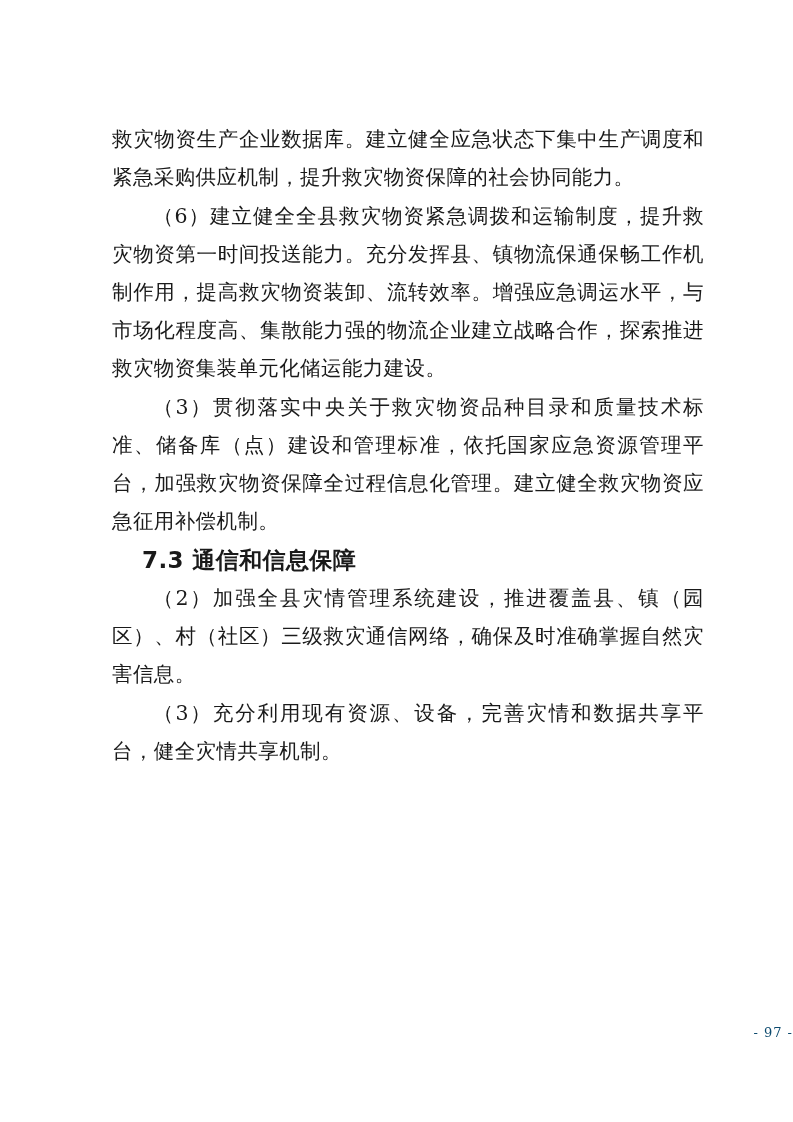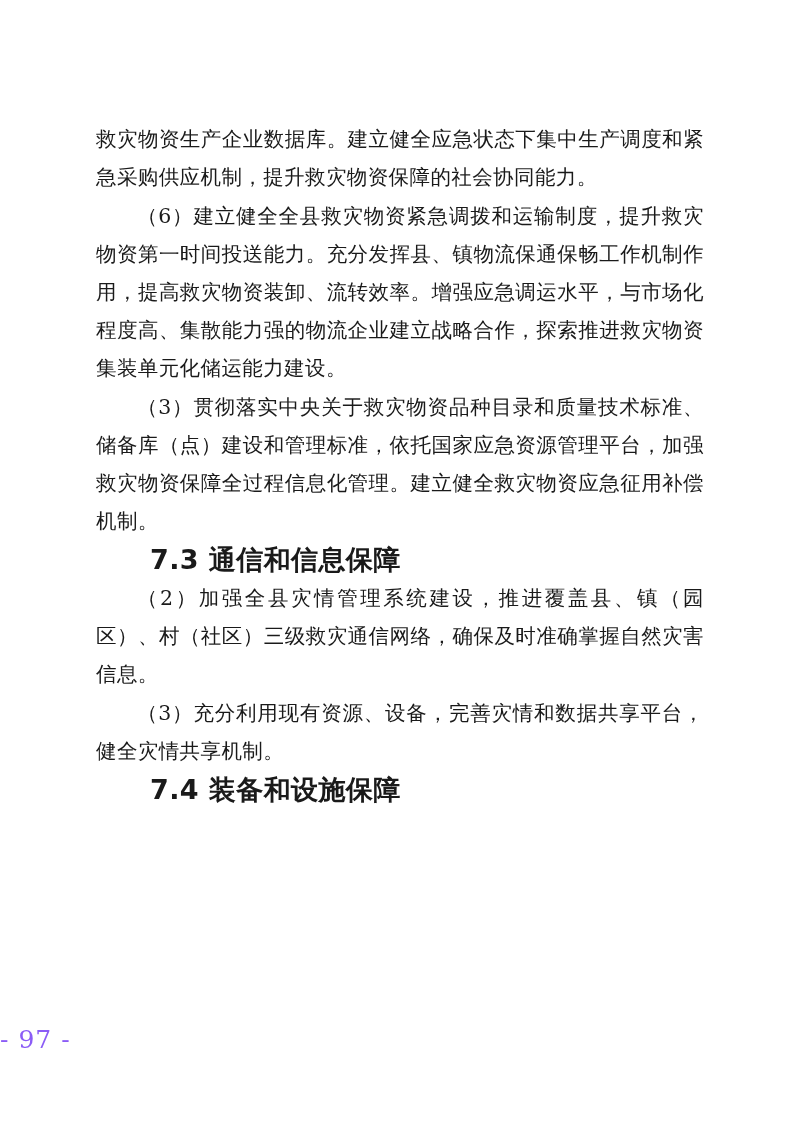--- a/index.html
+++ b/index.html
@@ -23,58 +23,57 @@
     background: #ffffff;
     overflow: hidden;
   }
   .content {
     position: absolute;
     left: 96px;
     top: 120px;
     width: 608px;
   }
   .para {
-    margin: 0 0 1px 0;
+    margin: 0 0 1px 16px;
     font-size: 20.5px;
     line-height: 38px;
     letter-spacing: 0.4px;
     text-align: justify;
     text-justify: inter-ideograph;
     text-indent: 2em;
   }
   .para.noindent {
     text-indent: 0;
   }
   .heading {
     margin: 0;
-    font-size: 27px;
+    font-size: 23px;
     line-height: 38px;
     letter-spacing: 0.4px;
     text-indent: 2em;
     font-weight: bold;
     font-family: "DejaVu Sans", "Liberation Sans", sans-serif;
   }
   .footer {
     position: absolute;
     left: 0;
     top: 1025px;
     width: 793px;
-    text-align: left;
-    font-size: 25px;
+    text-align: right;
+    font-size: 13px;
     letter-spacing: 1px;
-    color: #8b5cf6;
+    color: #0c4a6e;
   }
 </style>
 </head>
 <body>
 
 <div class="page">
   <div class="content">
     <p class="para noindent">救灾物资生产企业数据库。建立健全应急状态下集中生产调度和紧急采购供应机制，提升救灾物资保障的社会协同能力。</p>
     <p class="para">（6）建立健全全县救灾物资紧急调拨和运输制度，提升救灾物资第一时间投送能力。充分发挥县、镇物流保通保畅工作机制作用，提高救灾物资装卸、流转效率。增强应急调运水平，与市场化程度高、集散能力强的物流企业建立战略合作，探索推进救灾物资集装单元化储运能力建设。</p>
     <p class="para">（3）贯彻落实中央关于救灾物资品种目录和质量技术标准、储备库（点）建设和管理标准，依托国家应急资源管理平台，加强救灾物资保障全过程信息化管理。建立健全救灾物资应急征用补偿机制。</p>
     <p class="heading">7.3 通信和信息保障</p>
     <p class="para">（2）加强全县灾情管理系统建设，推进覆盖县、镇（园区）、村（社区）三级救灾通信网络，确保及时准确掌握自然灾害信息。</p>
     <p class="para">（3）充分利用现有资源、设备，完善灾情和数据共享平台，健全灾情共享机制。</p>
-    <p class="heading">7.4 装备和设施保障</p>
   </div>
   <div class="footer">- 97 -</div>
 </div>
 
 </body></html>

